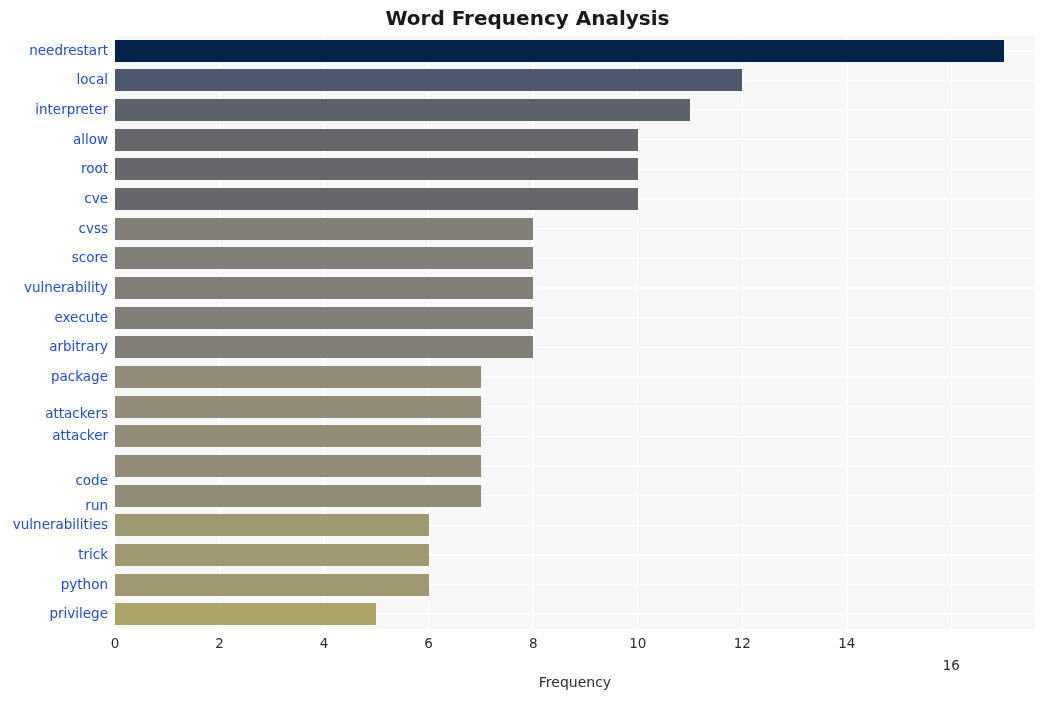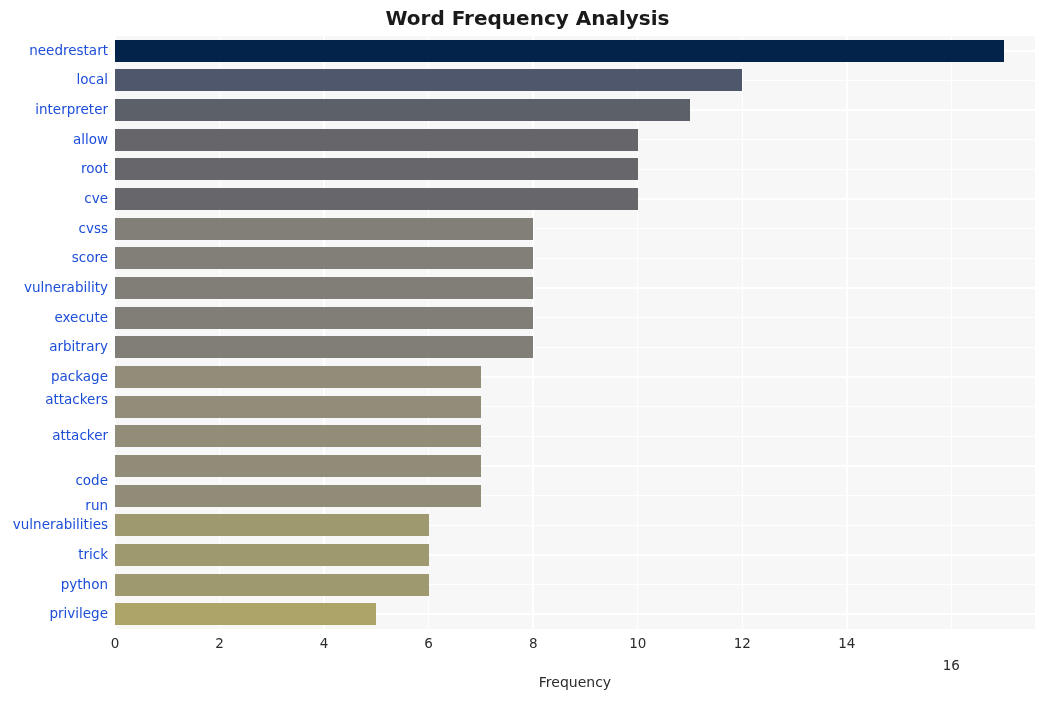--- a/index.html
+++ b/index.html
@@ -231,21 +231,21 @@
       <div class="ytick" style="top: 67.125px;">interpreter</div>
       <div class="ytick" style="top: 96.775px;">allow</div>
       <div class="ytick" style="top: 126.425px; margin-left: 7px;">root</div>
       <div class="ytick" style="top: 156.075px;">cve</div>
       <div class="ytick" style="top: 185.725px;">cvss</div>
       <div class="ytick" style="top: 215.375px;">score</div>
       <div class="ytick" style="top: 245.025px;">vulnerability</div>
       <div class="ytick" style="top: 274.675px;">execute</div>
       <div class="ytick" style="top: 304.325px;">arbitrary</div>
       <div class="ytick" style="top: 333.975px;">package</div>
-      <div class="ytick" style="top: 357px;">attackers</div>
+      <div class="ytick" style="top: 371px;">attackers</div>
       <div class="ytick" style="top: 393.275px;">attacker</div>
       <div class="ytick" style="top: 438px;">code</div>
       <div class="ytick" style="top: 463px;">run</div>
       <div class="ytick" style="top: 482.225px; padding-left: 28px;">vulnerabilities</div>
       <div class="ytick" style="top: 511.875px;">trick</div>
       <div class="ytick" style="top: 541.525px;">python</div>
       <div class="ytick" style="top: 571.175px;">privilege</div>
     </div>
 
   <div id="x-axis">

